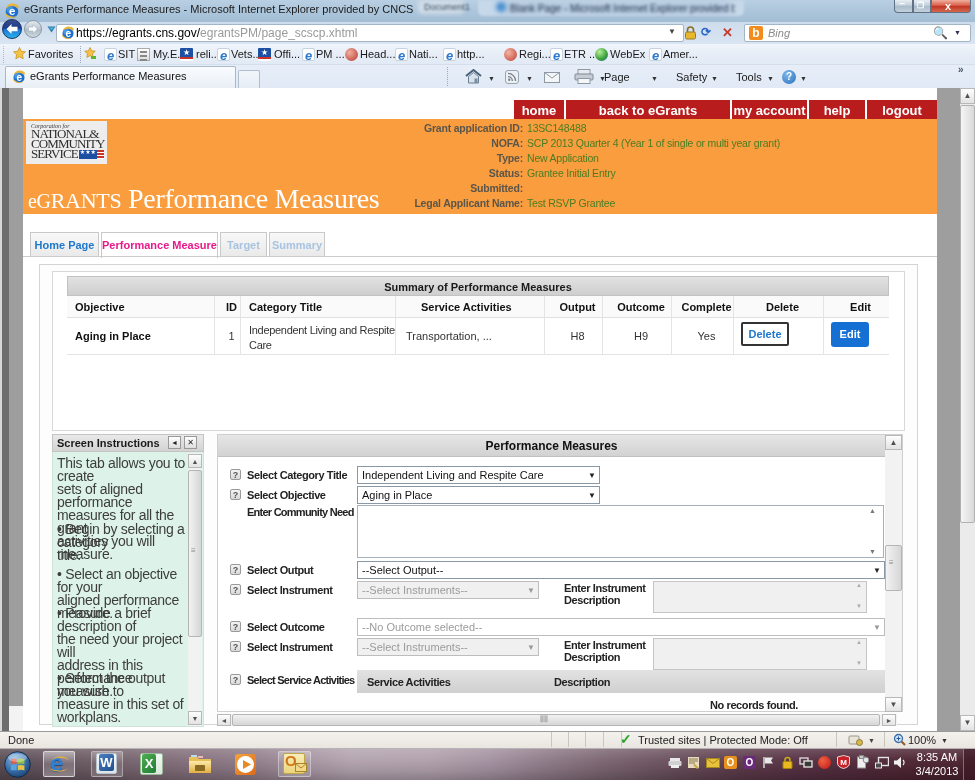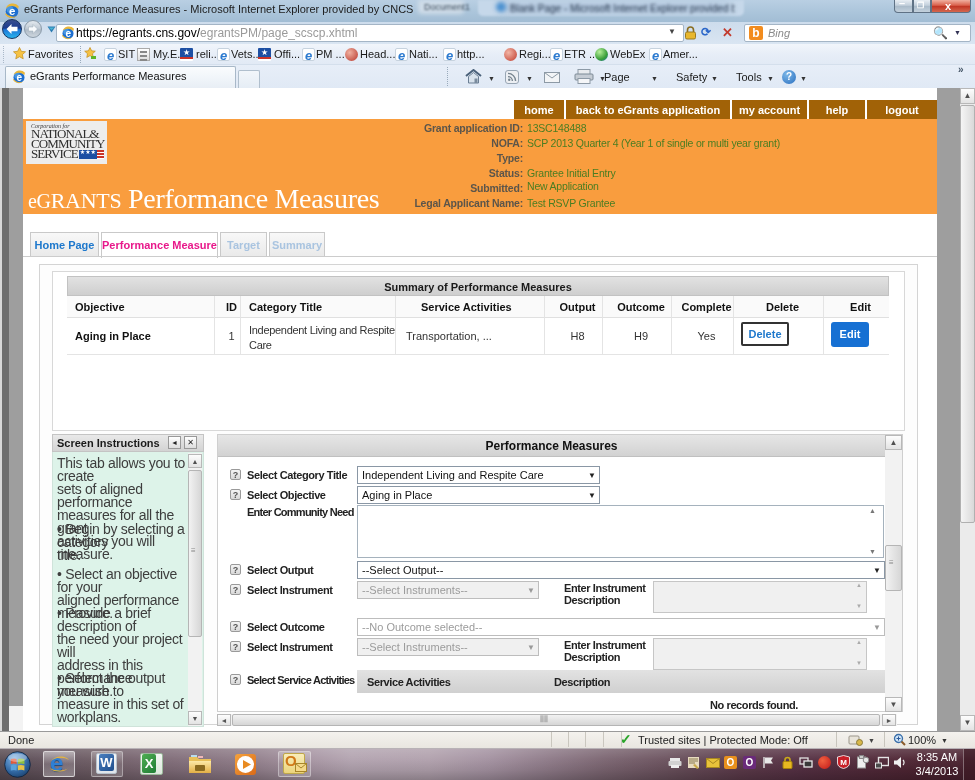--- a/index.html
+++ b/index.html
@@ -57,21 +57,21 @@
 #leftwhite { left:9px; top:706px; width:14px; height:25px; background:#f3f3f3; }
 #rightgray { left:937px; top:88px; width:23px; height:643px; background:#9e9e9e; }
 
 #bscroll { left:960px; top:88px; width:15px; height:643px; background:#ebebeb; }
 .sbtn { background:linear-gradient(#fdfdfd,#e3e3e3); border:1px solid #b8b8b8; color:#555; text-align:center; }
 #bsup { left:960px; top:88px; width:15px; height:16px; }
 #bsdown { left:960px; top:715px; width:15px; height:16px; }
 #bsthumb { left:960px; top:105px; width:15px; height:418px; background:linear-gradient(90deg,#f5f5f5,#d9d9d9); border:1px solid #b0b0b0; border-radius:2px; }
 .arr { font-size:8px; line-height:14px; color:#505050; display:block; }
 
-.navbtn { position:absolute; top:100px; height:21px; background:#a16207; color:#fff; font-size:11px; font-weight:bold; text-align:center; line-height:21px; }
+.navbtn { position:absolute; top:100px; height:21px; background:#b91c1c; color:#fff; font-size:13px; font-weight:bold; text-align:center; line-height:21px; }
 
 #orange { left:23px; top:119px; width:914px; height:95px; background:#f99d3e; }
 #logobox { left:26px; top:121px; width:81px; height:43px; background:#ededed; color:#2c2c2c; font-family:"Liberation Serif",serif; overflow:hidden;}
 #egrantstitle { left:28px; top:183px; color:#fff; font-family:"Liberation Serif",serif; letter-spacing:-0.3px;}
 #flagblock { display:inline-block; width:25px; height:9px; background:#1d4fa3; position:relative; top:0.5px; margin-left:1px; letter-spacing:0; }
 #flagstars { position:absolute; left:0px; top:-3px; width:18px; text-align:center; font-size:6px; color:#fff; font-family:"Liberation Sans",sans-serif; }
 #flagstripes { position:absolute; right:0; top:0; width:7px; height:9px; background:repeating-linear-gradient(180deg,#c9342a 0 1.6px,#fff 1.6px 3.2px); }
 .hlabel { position:absolute; font-size:10.5px; font-weight:bold; color:#5c554a; text-align:right; width:200px; letter-spacing:-0.2px; }
 .hvalue { position:absolute; font-size:10.5px; color:#4a7d22; letter-spacing:-0.2px; }
 
@@ -286,21 +286,21 @@
 <div class="abs" id="logobox">
   <div style="font-size:6px;font-style:italic;margin:2px 0 0 5px;color:#3a3a3a;">Corporation for</div>
   <div style="font-size:13px;line-height:10px;margin-left:5px;letter-spacing:-0.9px;color:#2e2e2e;">NATIONAL&amp;<br>COMMUNITY<br>SERVICE<span id="flagblock"><span id="flagstars">★★★</span><span id="flagstripes"></span></span></div>
 </div>
 <div class="abs" id="egrantstitle"><span style="font-size:20px;">eG</span><span style="font-size:22px;">RANTS</span><span style="font-size:28px;"> Performance Measures</span></div>
 <div class="hlabel" style="left:323px;top:122px;">Grant application ID:</div>
 <div class="hvalue" style="left:527px;top:122px;">13SC148488</div>
 <div class="hlabel" style="left:323px;top:137px;">NOFA:</div>
 <div class="hvalue" style="left:527px;top:137px;">SCP 2013 Quarter 4 (Year 1 of single or multi year grant)</div>
 <div class="hlabel" style="left:323px;top:152px;">Type:</div>
-<div class="hvalue" style="left:527px;top:152px;margin-top:28px;">New Application</div>
+<div class="hvalue" style="left:527px;top:152px;">New Application</div>
 <div class="hlabel" style="left:323px;top:167px;">Status:</div>
 <div class="hvalue" style="left:527px;top:167px;">Grantee Initial Entry</div>
 <div class="hlabel" style="left:323px;top:182px;">Submitted:</div>
 <div class="hlabel" style="left:323px;top:197px;">Legal Applicant Name:</div>
 <div class="hvalue" style="left:527px;top:197px;">Test RSVP Grantee</div>
 
 <div class="apptab" style="left:30px;width:69px;color:#1e78cc;">Home Page</div>
 <div class="apptab" style="left:101px;width:117px;color:#e8198b;background:#fff;height:26px;">Performance Measure</div>
 <div class="apptab" style="left:220px;width:47px;color:#a9c4e0;">Target</div>
 <div class="apptab" style="left:269px;width:56px;color:#a9c4e0;">Summary</div>

